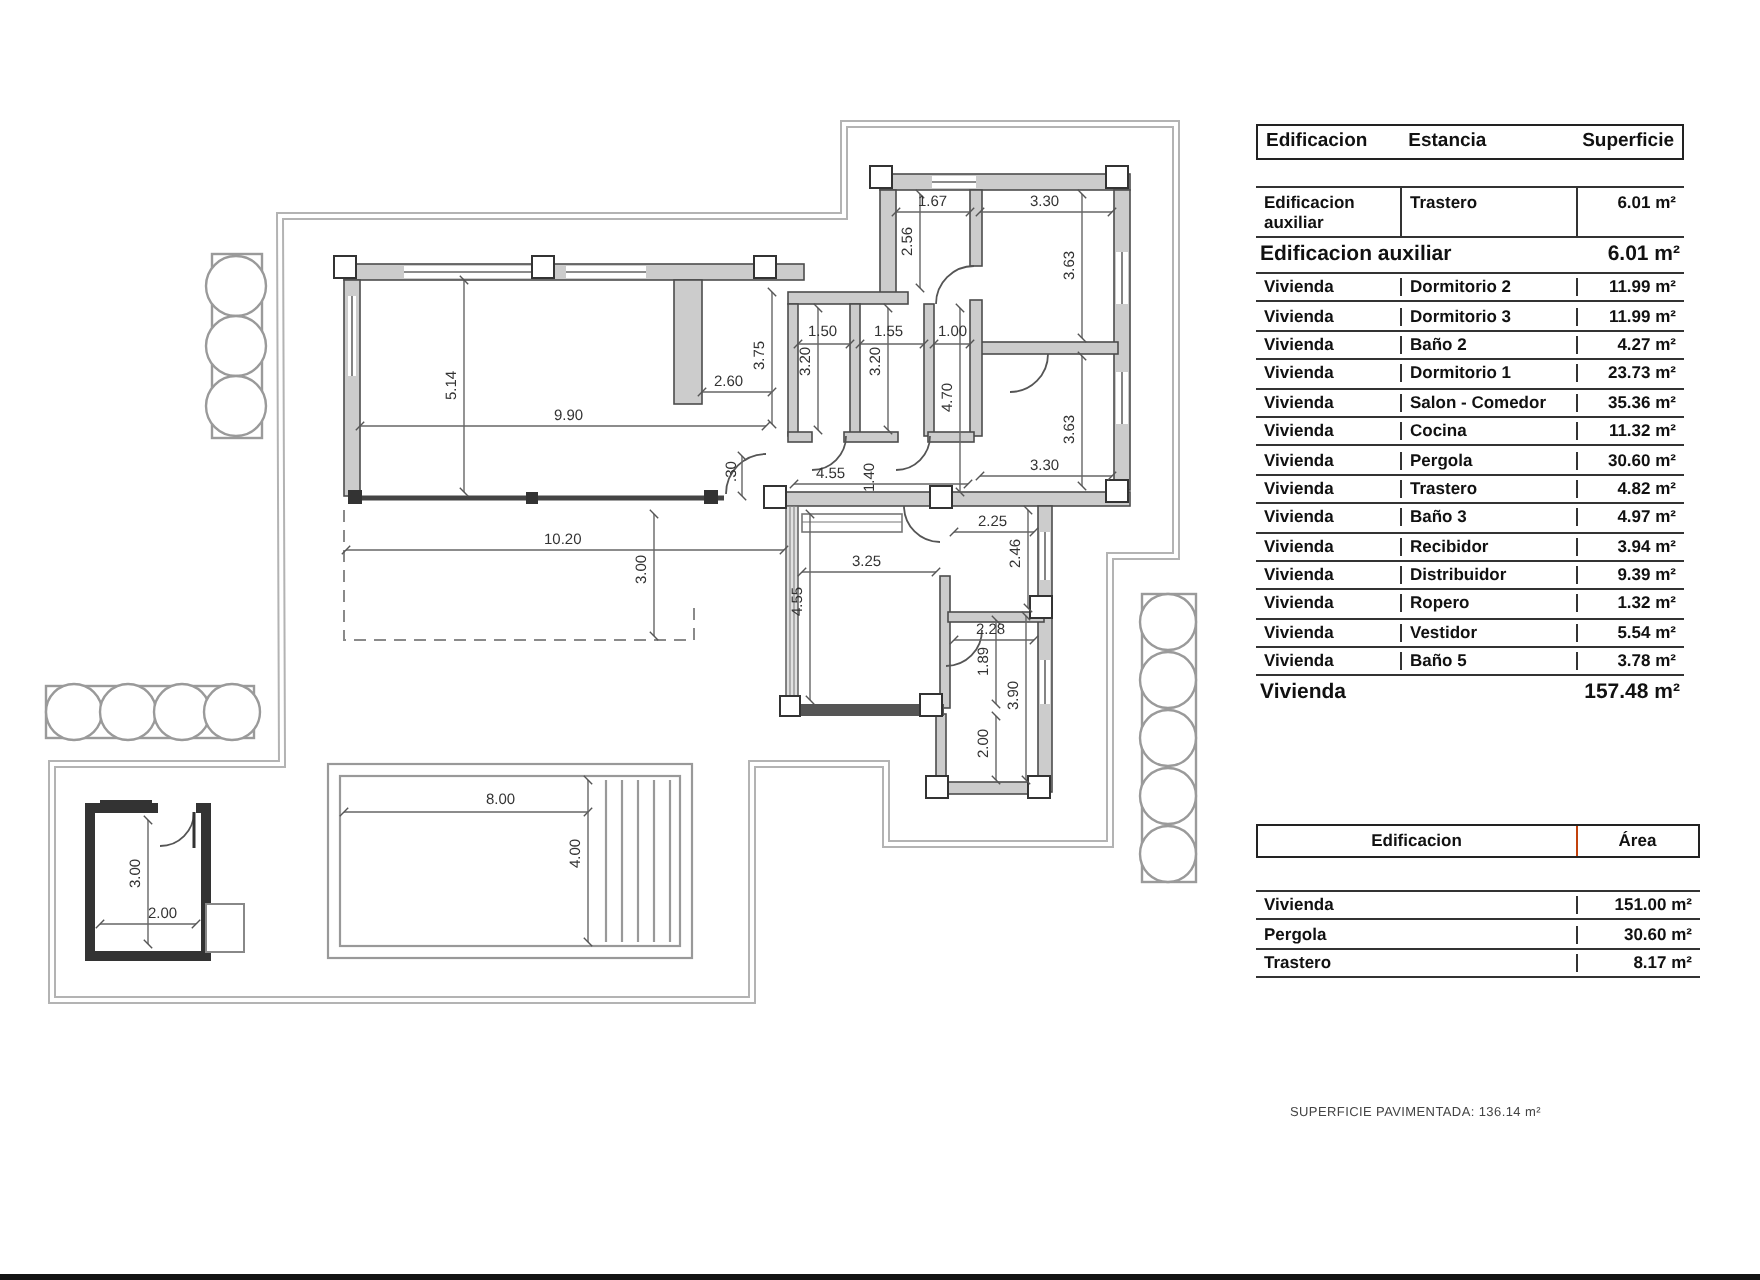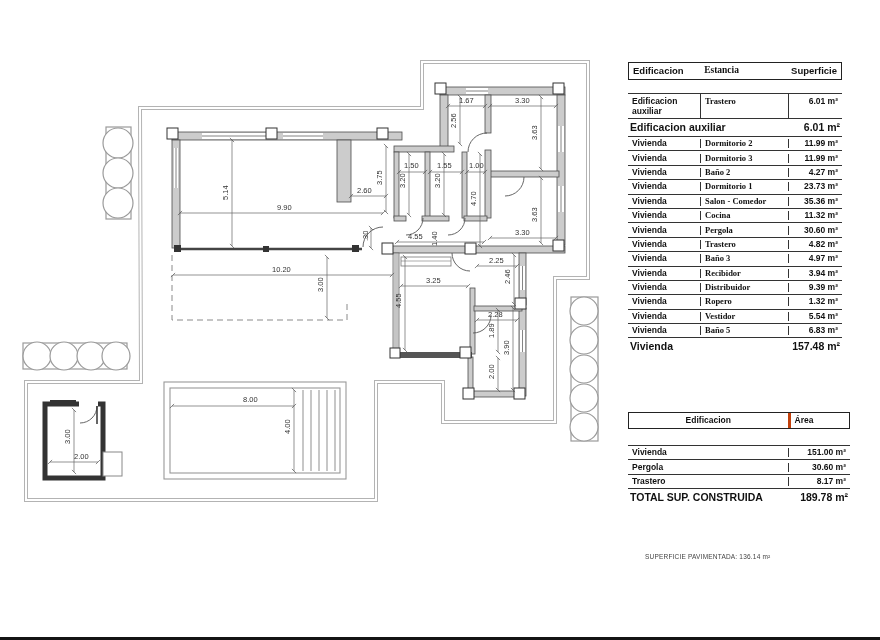--- a/index.html
+++ b/index.html
@@ -9,34 +9,34 @@
   
   .tbl{position:absolute;left:628px;width:214px;}
   .t1{top:60px;}
   .t2{top:410px;width:222px;}
   .boxtitle{border:1.4px solid #222;text-align:center;font-weight:bold;font-size:10px;
             padding:4px 0 3px;letter-spacing:.2px;}
   .colhead{border:1.4px solid #222;display:flex;font-weight:bold;font-size:9.5px;margin-top:2px;}
   .colhead>div{padding:2px 4px 3px;}
   .gap{height:13px;}
   .c1{width:72px;box-sizing:border-box;}
-  .c2{width:88px;box-sizing:border-box;border-left:1px solid #333;font-family:Liberation Serif, serif;}
+  .c2{width:88px;box-sizing:border-box;border-left:1px solid #333;}
   .c3{width:54px;box-sizing:border-box;border-left:1px solid #333;text-align:right;}
   .row{display:flex;border-bottom:1px solid #333;font-weight:bold;font-size:8.5px;
        align-items:center;height:13.4px;line-height:9px;}
   .row>div{padding:0 4px;}
   .row.first{border-top:1px solid #333;}
   .bigrow{display:flex;border-top:1px solid #333;border-bottom:1px solid #333;
           font-weight:bold;font-size:8.5px;line-height:10px;}
   .bigrow>div{padding:2px 4px;}
   .bigrow .c3{display:flex;align-items:flex-start;justify-content:flex-end;}
   .subrow{display:flex;justify-content:space-between;font-weight:bold;font-size:10.5px;
           padding:2px 2px 3px;}
   .t2 .c1b{width:160px;box-sizing:border-box;text-align:center;}
-  .t2 .c2b{width:62px;box-sizing:border-box;border-left:3px solid #c2410c;}
+  .t2 .c2b{width:62px;box-sizing:border-box;border-left:1px solid #c2410c;text-align:center;}
   .t2 .rc1{width:160px;box-sizing:border-box;padding:0 4px;}
   .t2 .rc2{width:62px;box-sizing:border-box;border-left:1px solid #333;text-align:right;padding:0 4px;}
   .footnote{position:absolute;left:645px;top:553px;font-size:6.5px;color:#444;letter-spacing:.2px;}
   .blackbar{position:absolute;left:0;bottom:0;width:100%;height:3px;background:#141414;}
 </style>
 </head>
 <body>
 
 <div id="page">
 
@@ -335,21 +335,21 @@
         <div class="c3">1.32 m²</div>
       </div>
     <div class="row">
         <div class="c1">Vivienda</div>
         <div class="c2">Vestidor</div>
         <div class="c3">5.54 m²</div>
       </div>
     <div class="row">
         <div class="c1">Vivienda</div>
         <div class="c2">Baño 5</div>
-        <div class="c3">6.83 m²</div>
+        <div class="c3">3.78 m²</div>
       </div>
     <div class="subrow">
       <span>Vivienda</span>
       <span>157.48 m²</span>
     </div>
   </div>
 
   <div class="tbl t2">
     <div class="colhead" style="font-size:8.5px;">
       <div class="c1b">Edificacion</div>
@@ -361,22 +361,18 @@
         <div class="rc2">151.00 m²</div>
       </div>
     <div class="row">
         <div class="rc1">Pergola</div>
         <div class="rc2">30.60 m²</div>
       </div>
     <div class="row">
         <div class="rc1">Trastero</div>
         <div class="rc2">8.17 m²</div>
       </div>
-    <div class="subrow">
-      <span>TOTAL SUP. CONSTRUIDA</span>
-      <span>189.78 m²</span>
-    </div>
   </div>
 
   <div class="footnote">SUPERFICIE PAVIMENTADA: 136.14 m²</div>
 
   <div class="blackbar"></div>
 </div>
 
 </body></html>

